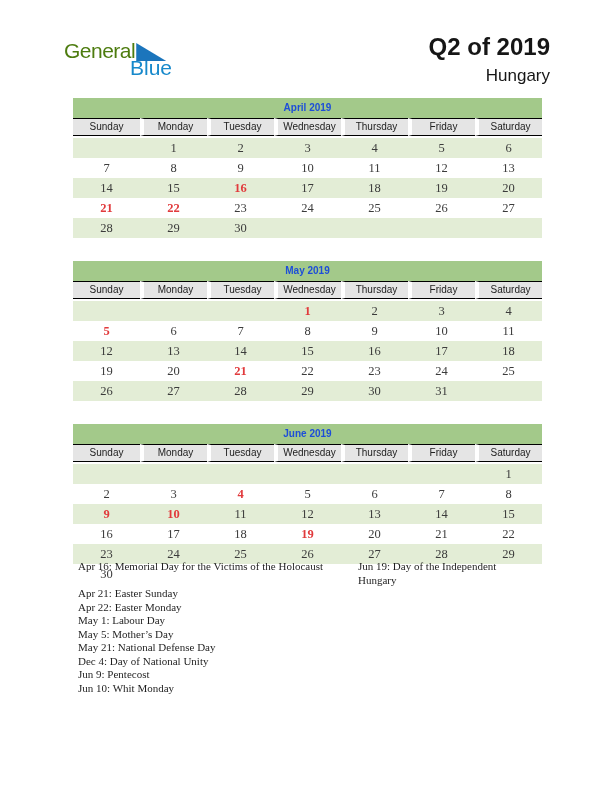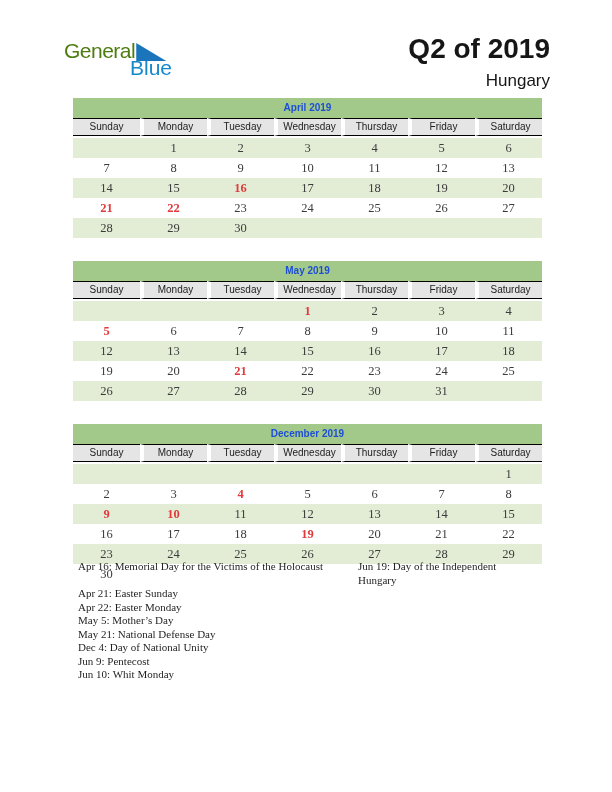--- a/index.html
+++ b/index.html
@@ -10,21 +10,21 @@
   }
   
   .logo{position:absolute;left:64px;top:40px;width:108px;}
   .logo-top{display:flex;align-items:flex-end;}
   .logo-general{font-size:21px;line-height:1;color:#4d7c0f;letter-spacing:-0.5px;}
   .logo-tri{width:30px;height:18px;margin-left:1px;background:var(--logo-triangle);
     clip-path:polygon(0 0,100% 100%,0 100%);}
   .logo-blue{font-size:21px;line-height:1;color:var(--logo-blue);text-align:right;margin-top:-4px;}
   
   .title-block{position:absolute;top:34px;right:62px;text-align:right;color:#161616;}
-  .page-title{font-size:28px;font-weight:600;line-height:1.1;}
+  .page-title{font-size:24px;font-weight:600;line-height:1.1;}
   .page-subtitle{font-size:17px;font-weight:500;margin-top:6px;}
   
   .months{position:absolute;left:73px;top:98px;width:469px;}
   .month{margin-bottom:23px;}
   .month-title{background:var(--green);color:#1d4ed8;font-weight:bold;font-size:10px;
     text-align:center;padding:4px 0 5px;margin-bottom:0;}
   table{width:100%;border-collapse:separate;border-spacing:0;table-layout:fixed;}
   th{font-weight:normal;font-size:10px;color:#222;padding:2px 0 3px;
     border-top:1.6px solid #000;border-bottom:1.6px solid #000;background:#e5e5e5;}
   th + th{border-left:4px solid #fff;}
@@ -178,21 +178,21 @@
             <td>28</td>
             <td>29</td>
             <td>30</td>
             <td>31</td>
             <td></td>
           </tr>
         </tbody>
       </table>
     </div>
     <div class="month">
-      <div class="month-title">December 2019</div>
+      <div class="month-title">June 2019</div>
       <table>
         <thead>
           <tr>
             <th>Sunday</th>
             <th>Monday</th>
             <th>Tuesday</th>
             <th>Wednesday</th>
             <th>Thursday</th>
             <th>Friday</th>
             <th>Saturday</th>
@@ -265,20 +265,24 @@
     </div>
     <div class="holiday-row">
       <div class="holiday-left">Apr 21: Easter Sunday</div>
       <div class="holiday-right"></div>
     </div>
     <div class="holiday-row">
       <div class="holiday-left">Apr 22: Easter Monday</div>
       <div class="holiday-right"></div>
     </div>
     <div class="holiday-row">
+      <div class="holiday-left">May 1: Labour Day</div>
+      <div class="holiday-right"></div>
+    </div>
+    <div class="holiday-row">
       <div class="holiday-left">May 5: Mother’s Day</div>
       <div class="holiday-right"></div>
     </div>
     <div class="holiday-row">
       <div class="holiday-left">May 21: National Defense Day</div>
       <div class="holiday-right"></div>
     </div>
     <div class="holiday-row">
       <div class="holiday-left">Dec 4: Day of National Unity</div>
       <div class="holiday-right"></div>

